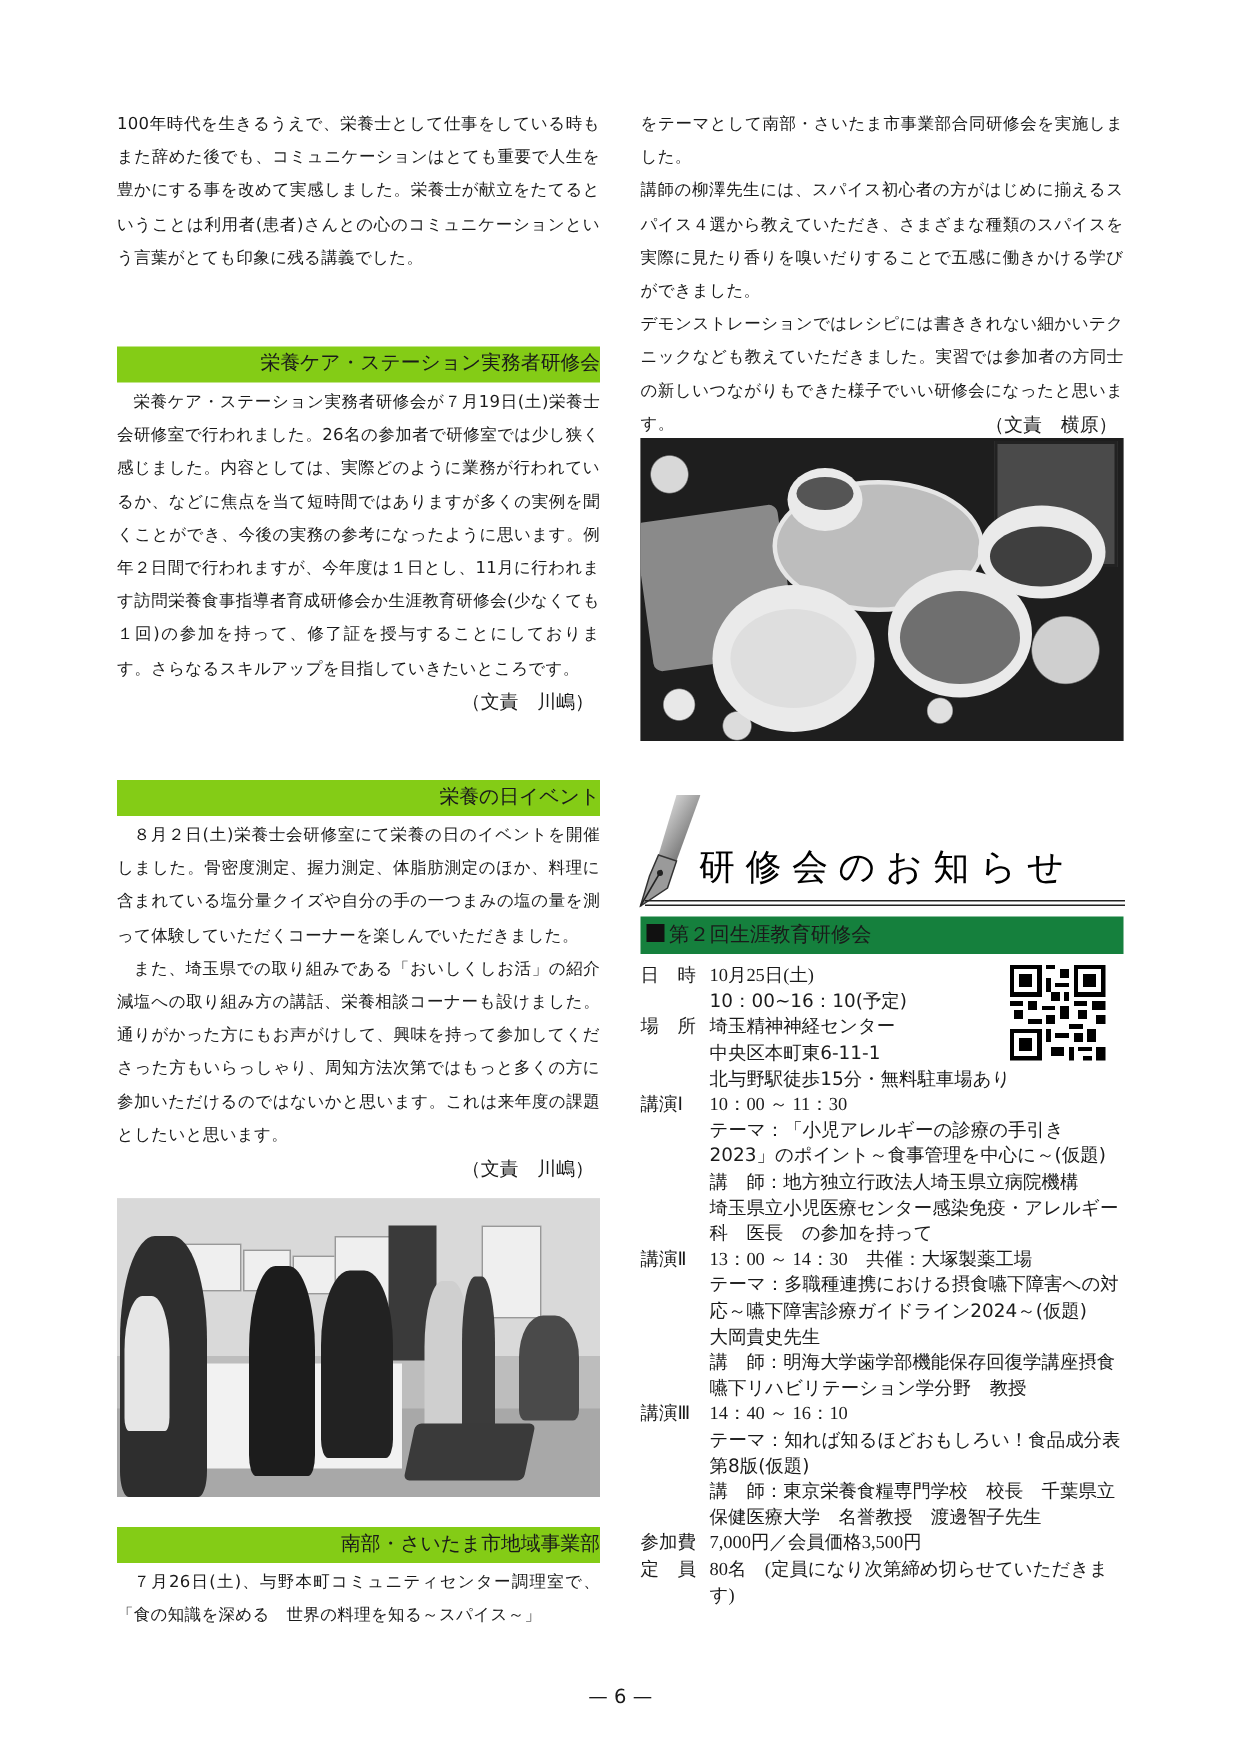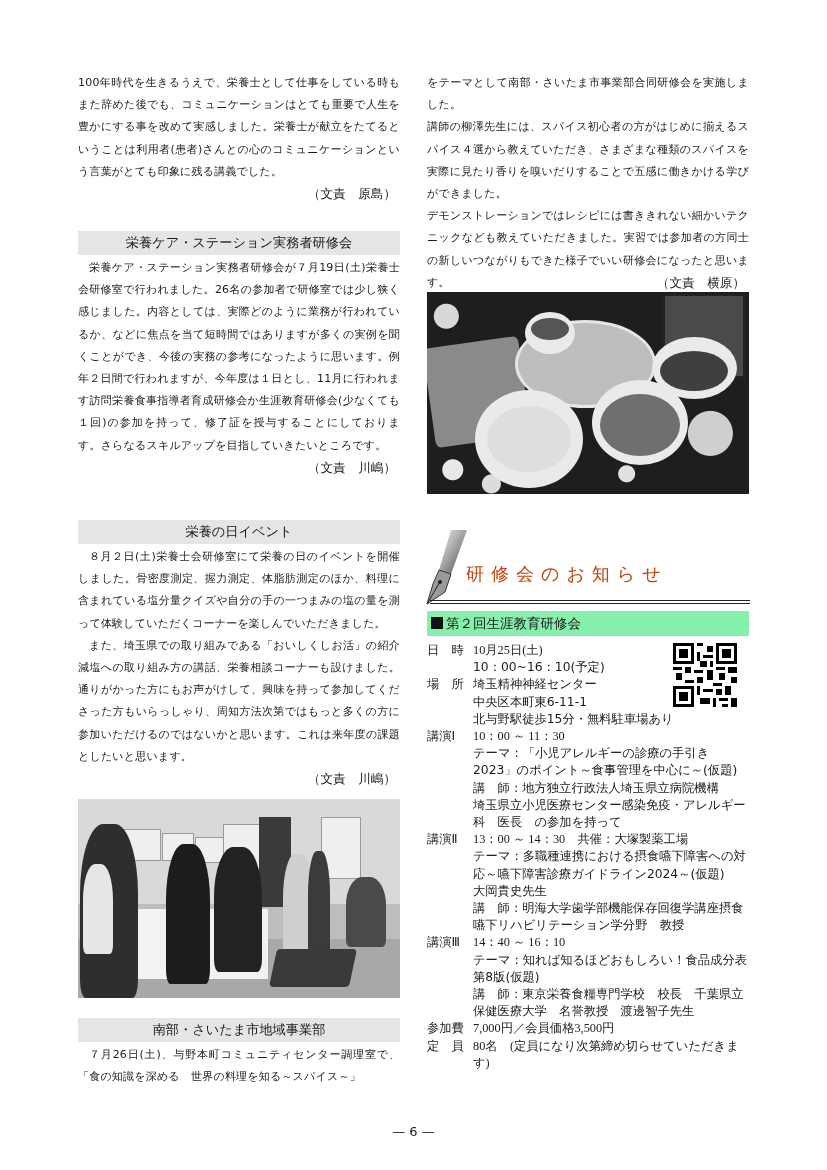--- a/index.html
+++ b/index.html
@@ -9,21 +9,21 @@
     color: #1a1a1a;
   }
   .col { position: absolute; }
   .para {
     font-size: 11px; line-height: 22.2px; margin: 0;
     text-align: justify; letter-spacing: 0.2px;
   }
   .indent { text-indent: 1em; }
   .sign { text-align: right; font-size: 12.6px; line-height: 22.2px; margin: 0; padding-right: 4px; }
   .sec-head {
-    background: #e5e5e5; text-align: center; font-size: 13.2px;
+    background: #84cc16; text-align: right; font-size: 13.2px;
     height: 24px; line-height: 24px; margin: 0 0 2px 0;
   }
   .photo {
     position: absolute; background: #777; overflow: hidden;
   }
   
   #food-photo { left: 427px; top: 292px; width: 322px; height: 202px; background: #2b2b2b; }
   #food-photo .cloth { position:absolute; inset:0;
     background:
       radial-gradient(circle at 8% 88%, #e8e8e8 0 10px, transparent 11px),
@@ -43,42 +43,41 @@
   #event-photo .floor { position:absolute; left:0; top:140px; width:100%; height:59px; background:#a8a8a8; }
   #event-photo .poster { position:absolute; background:#efefef; border:1px solid #999; }
   #event-photo .table { position:absolute; left:50px; top:110px; width:140px; height:70px; background:#f2f2f2; }
   #event-photo .person { position:absolute; border-radius: 40% 40% 10% 10%; }
   #event-photo .door { position:absolute; left:181px; top:18px; width:32px; height:90px; background:#3a3a3a; }
   
   #pen { position:absolute; left: 425px; top: 530px; width: 42px; height: 75px; }
   .notice-title {
     position:absolute; left: 466px; top: 562px;
     font-family: "DejaVu Serif", "Liberation Serif", serif;
-    font-size: 18px; letter-spacing: 7px; color: #c2410c;
+    font-size: 24px; letter-spacing: 7px; color: #000000;
   }
   .double-rule { position:absolute; left: 430px; width: 320px; border-top: 1px solid #222; }
   .notice-bar {
     position:absolute; left: 427px; top: 611px; width: 322px; height: 25px;
-    background: #86efac; font-size: 13.5px; line-height: 25px;
+    background: #15803d; font-size: 13.5px; line-height: 25px;
   }
   .notice-bar .sq { display:inline-block; width: 12px; height: 12px; background:#111; margin: 0 3px 0 4px; vertical-align: -1px; }
   .info { position:absolute; left: 427px; width: 325px; font-size: 12.3px; line-height: 17.2px; }
   .row { display:flex;font-family:Liberation Serif, serif; }
   .row .lbl { width: 46px; flex: none; white-space: nowrap; }
   .row .val { flex: 1; }
   .sub { padding-left: 46px; }
   .qr { position:absolute; left: 673px; top: 643px; width: 64px; height: 64px; background: #fff; }
   .page-num { position:absolute; left: 0; width: 827px; top: 1124px; text-align:center; font-size: 13px; }
 </style>
 </head>
 <body>
 
 <div class="col" style="left:78px; top:72px; width:322px;">
   <p class="para">100年時代を生きるうえで、栄養士として仕事をしている時もまた辞めた後でも、コミュニケーションはとても重要で人生を豊かにする事を改めて実感しました。栄養士が献立をたてるということは利用者(患者)さんとの心のコミュニケーションという言葉がとても印象に残る講義でした。</p>
-  <p class="sign">（文責　原島）</p>
 </div>
 
 <div class="col" style="left:78px; top:231px; width:322px;">
   <div class="sec-head">栄養ケア・ステーション実務者研修会</div>
   <p class="para indent">栄養ケア・ステーション実務者研修会が７月19日(土)栄養士会研修室で行われました。26名の参加者で研修室では少し狭く感じました。内容としては、実際どのように業務が行われているか、などに焦点を当て短時間ではありますが多くの実例を聞くことができ、今後の実務の参考になったように思います。例年２日間で行われますが、今年度は１日とし、11月に行われます訪問栄養食事指導者育成研修会か生涯教育研修会(少なくても１回)の参加を持って、修了証を授与することにしております。さらなるスキルアップを目指していきたいところです。</p>
   <p class="sign">（文責　川嶋）</p>
 </div>
 
 <div class="col" style="left:78px; top:520px; width:322px;">
   <div class="sec-head">栄養の日イベント</div>

